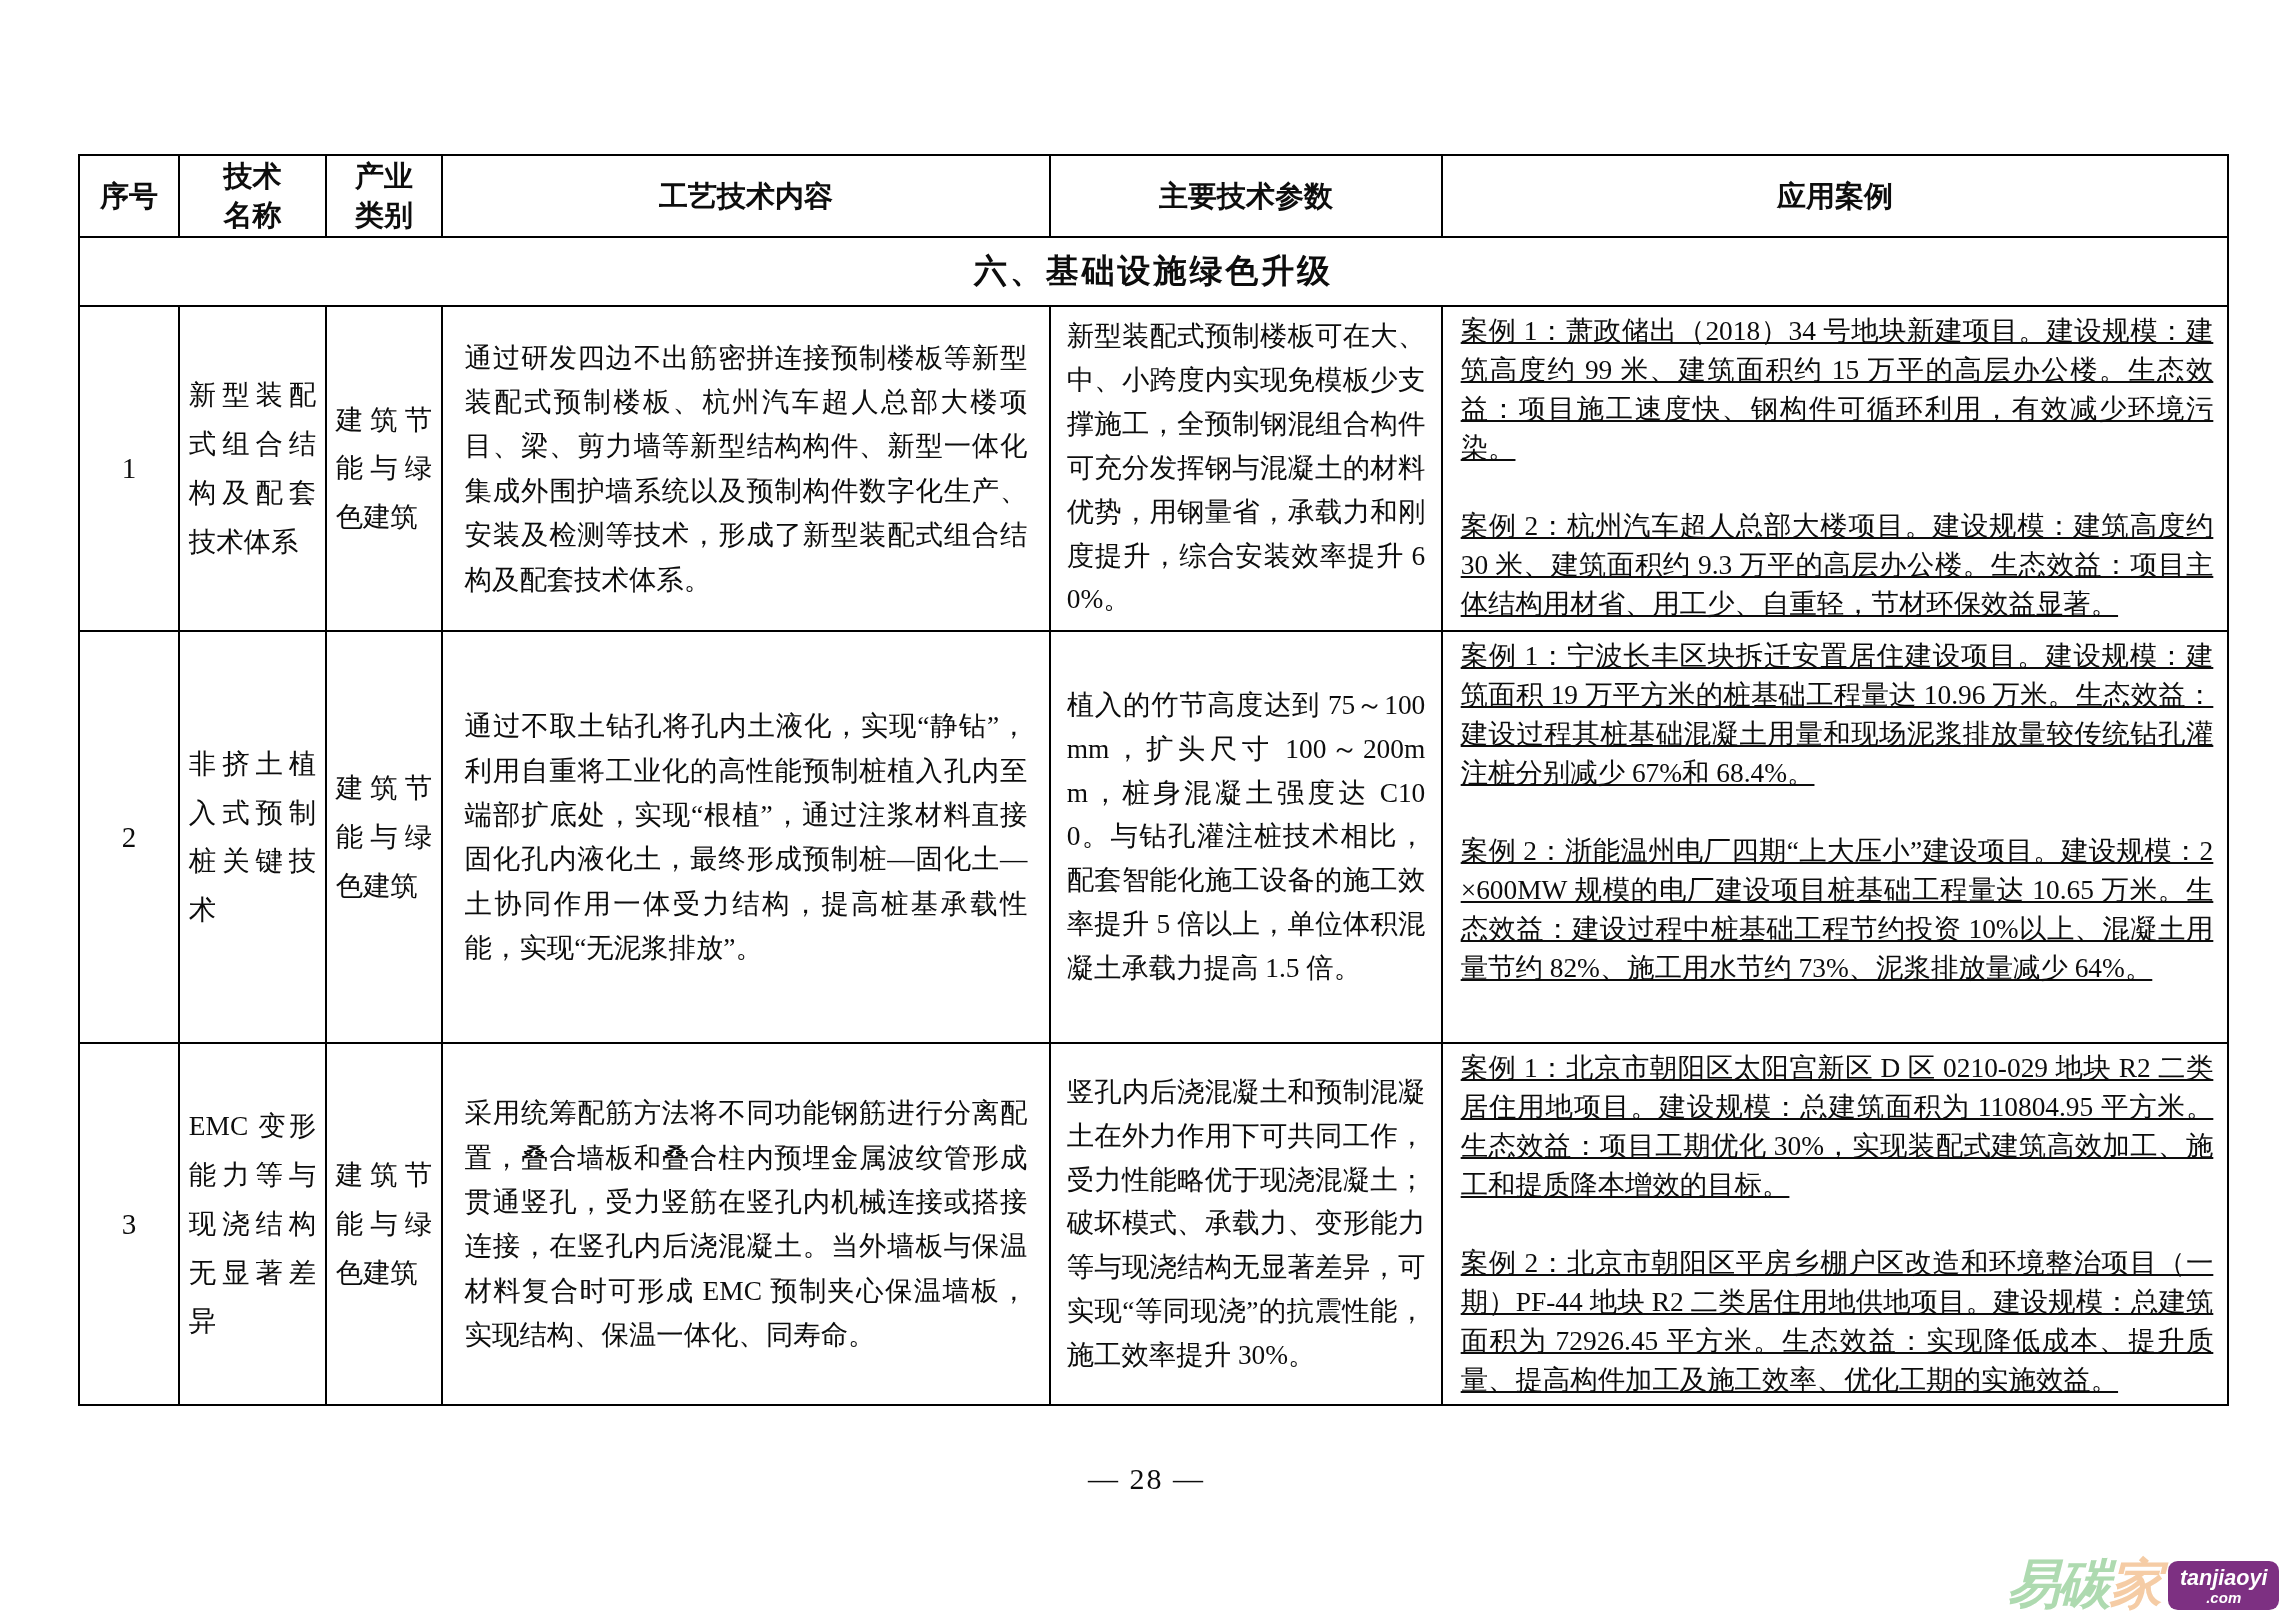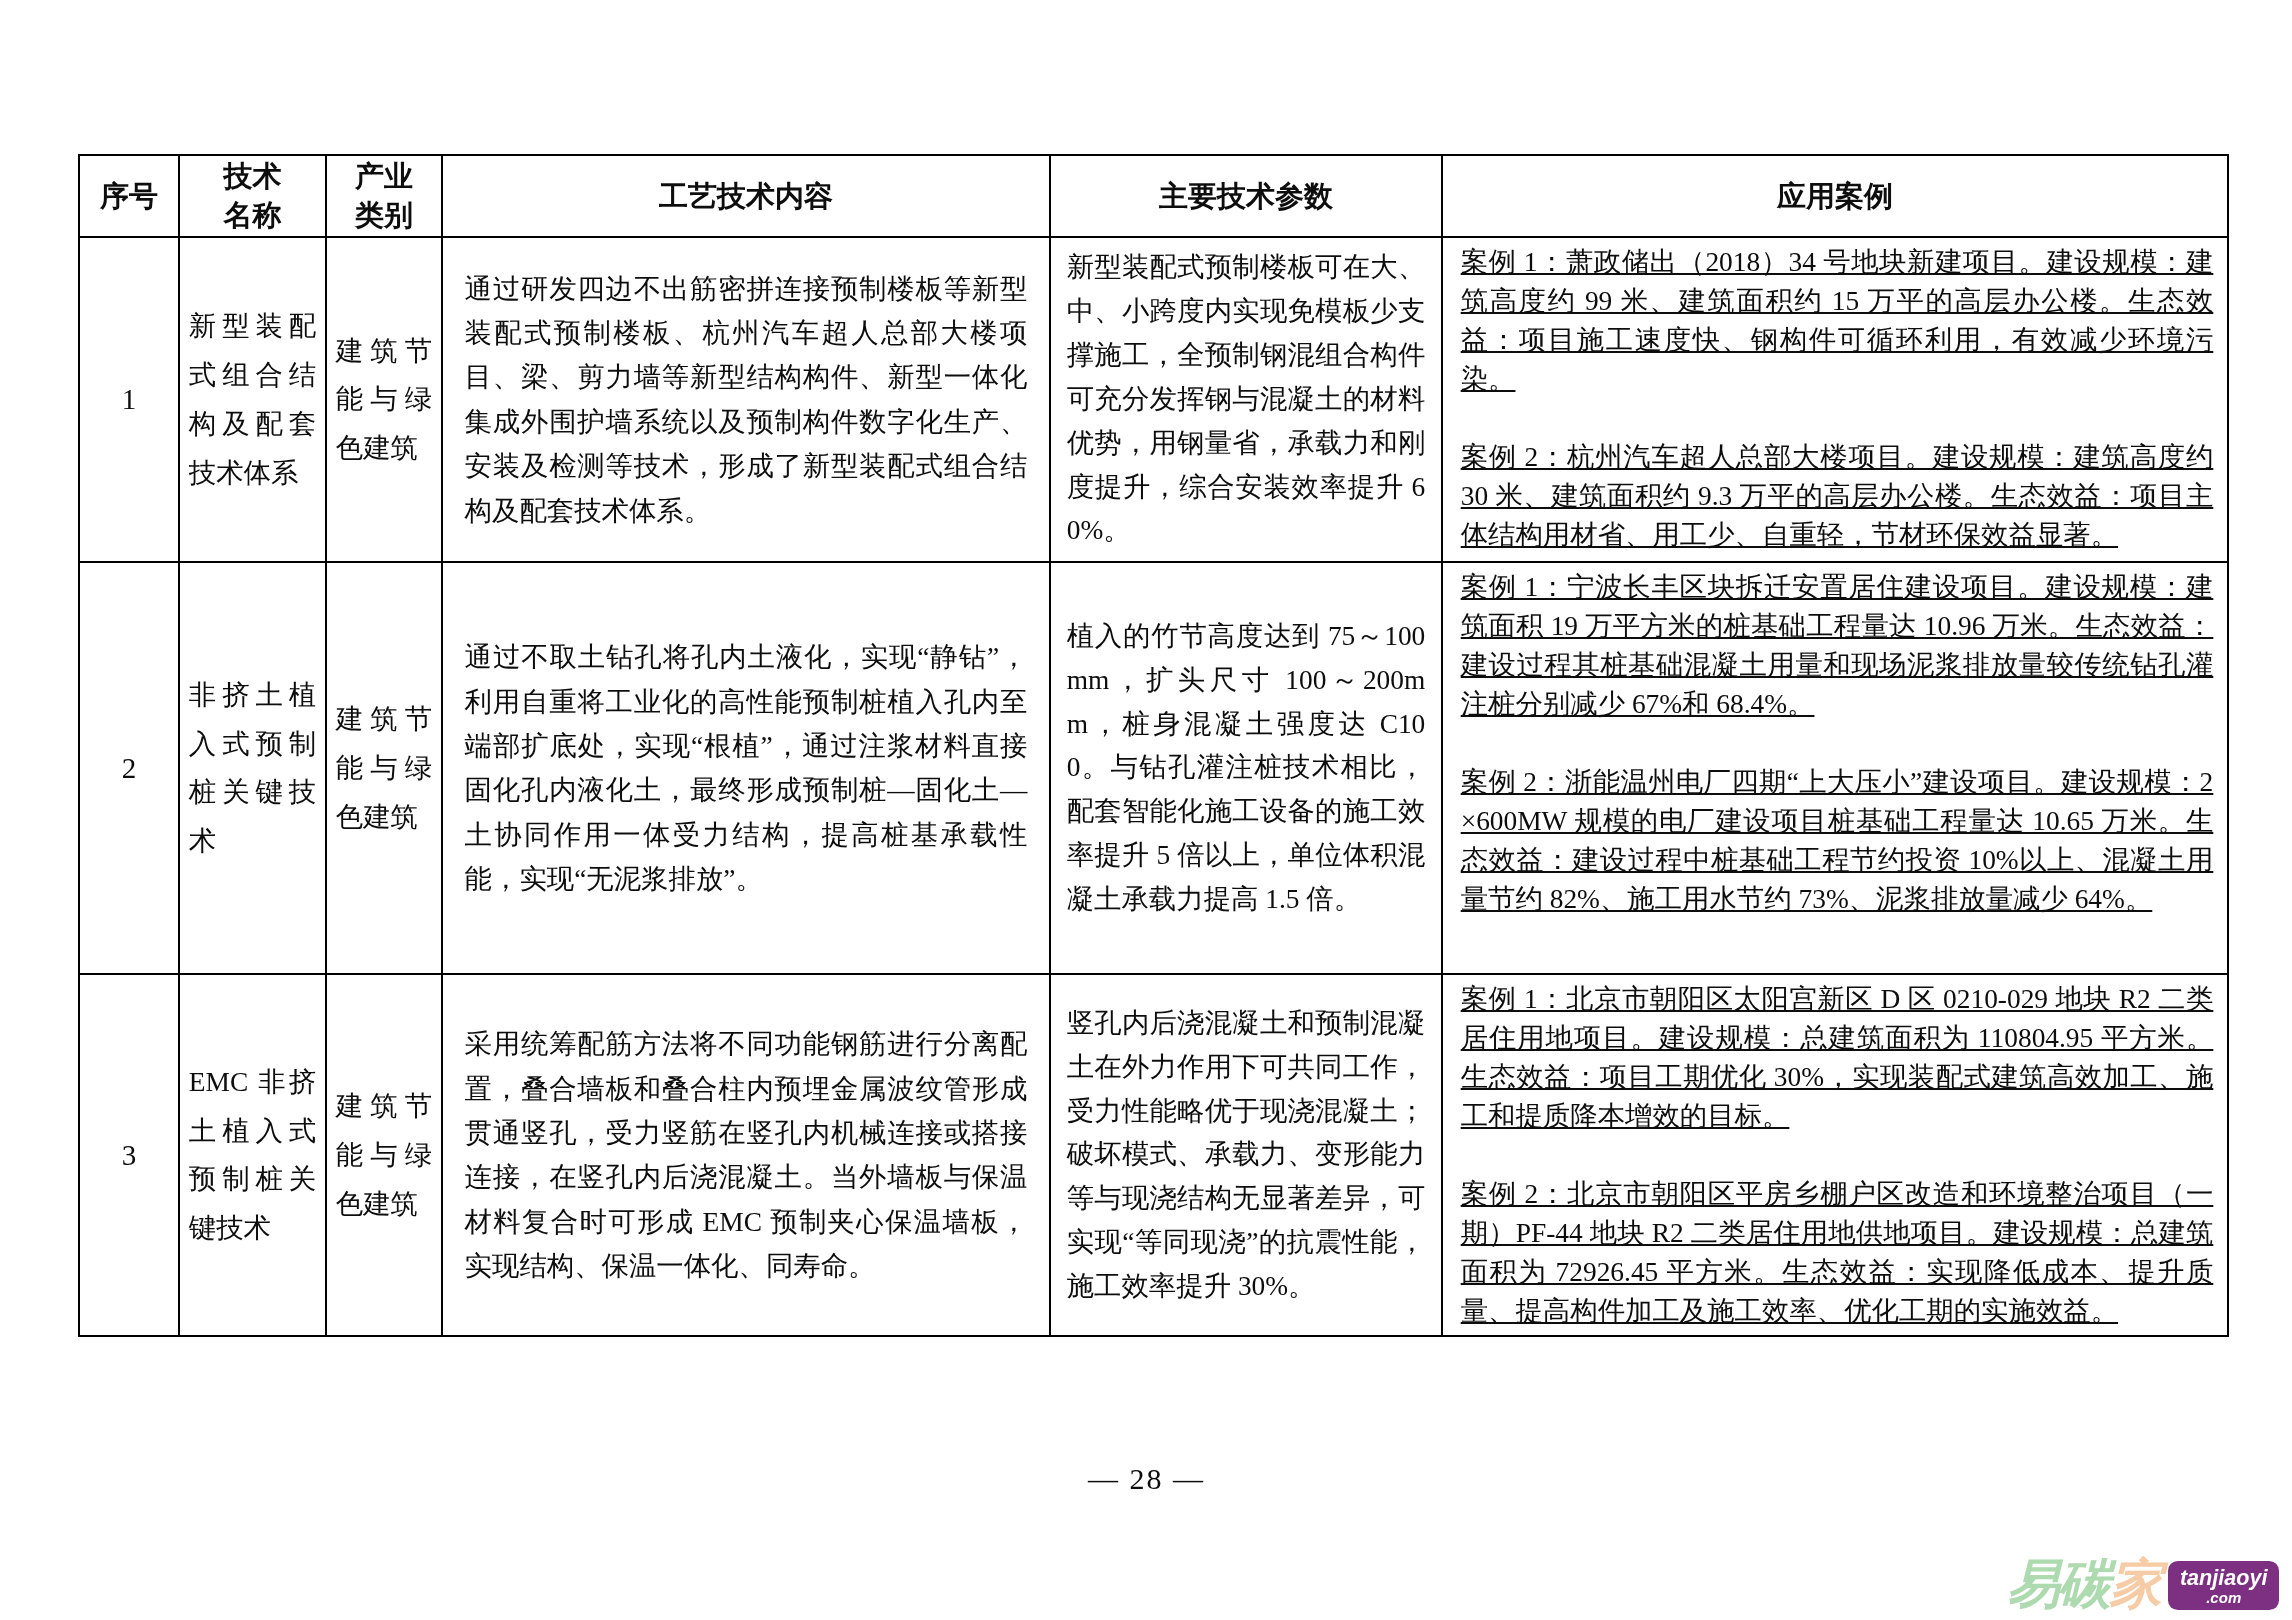--- a/index.html
+++ b/index.html
@@ -84,20 +84,23 @@
       <th>技术
 名称</th>
       <th>产业
 类别</th>
       <th>工艺技术内容</th>
       <th>主要技术参数</th>
       <th>应用案例</th>
     </tr>
   </thead>
   <tbody>
+    <tr class="row-section">
+      <td class="section-cell" colspan="6">六、基础设施绿色升级</td>
+    </tr>
 
     <tr class="row-1">
       <td class="no-cell">1</td>
       <td class="name-cell">新型装配式组合结构及配套技术体系</td>
       <td class="cat-cell">建筑节能与绿色建筑</td>
       <td class="process-cell">通过研发四边不出筋密拼连接预制楼板等新型装配式预制楼板、杭州汽车超人总部大楼项目、梁、剪力墙等新型结构构件、新型一体化集成外围护墙系统以及预制构件数字化生产、安装及检测等技术，形成了新型装配式组合结构及配套技术体系。</td>
       <td class="params-cell">新型装配式预制楼板可在大、中、小跨度内实现免模板少支撑施工，全预制钢混组合构件可充分发挥钢与混凝土的材料优势，用钢量省，承载力和刚度提升，综合安装效率提升 60%。</td>
       <td class="cases-cell">
         <p>案例 1：萧政储出（2018）34 号地块新建项目。建设规模：建筑高度约 99 米、建筑面积约 15 万平的高层办公楼。生态效益：项目施工速度快、钢构件可循环利用，有效减少环境污染。</p>
         <p>案例 2：杭州汽车超人总部大楼项目。建设规模：建筑高度约 30 米、建筑面积约 9.3 万平的高层办公楼。生态效益：项目主体结构用材省、用工少、自重轻，节材环保效益显著。</p>
@@ -111,21 +114,21 @@
       <td class="process-cell">通过不取土钻孔将孔内土液化，实现“静钻”，利用自重将工业化的高性能预制桩植入孔内至端部扩底处，实现“根植”，通过注浆材料直接固化孔内液化土，最终形成预制桩—固化土—土协同作用一体受力结构，提高桩基承载性能，实现“无泥浆排放”。</td>
       <td class="params-cell">植入的竹节高度达到 75～100mm，扩头尺寸 100～200mm，桩身混凝土强度达 C100。与钻孔灌注桩技术相比，配套智能化施工设备的施工效率提升 5 倍以上，单位体积混凝土承载力提高 1.5 倍。</td>
       <td class="cases-cell">
         <p>案例 1：宁波长丰区块拆迁安置居住建设项目。建设规模：建筑面积 19 万平方米的桩基础工程量达 10.96 万米。生态效益：建设过程其桩基础混凝土用量和现场泥浆排放量较传统钻孔灌注桩分别减少 67%和 68.4%。</p>
         <p>案例 2：浙能温州电厂四期“上大压小”建设项目。建设规模：2×600MW 规模的电厂建设项目桩基础工程量达 10.65 万米。生态效益：建设过程中桩基础工程节约投资 10%以上、混凝土用量节约 82%、施工用水节约 73%、泥浆排放量减少 64%。</p>
       </td>
     </tr>
 
     <tr class="row-3">
       <td class="no-cell">3</td>
-      <td class="name-cell">EMC 非挤土植入式预制桩关键技术</td>
+      <td class="name-cell">EMC 变形能力等与现浇结构无显著差异</td>
       <td class="cat-cell">建筑节能与绿色建筑</td>
       <td class="process-cell">采用统筹配筋方法将不同功能钢筋进行分离配置，叠合墙板和叠合柱内预埋金属波纹管形成贯通竖孔，受力竖筋在竖孔内机械连接或搭接连接，在竖孔内后浇混凝土。当外墙板与保温材料复合时可形成 EMC 预制夹心保温墙板，实现结构、保温一体化、同寿命。</td>
       <td class="params-cell">竖孔内后浇混凝土和预制混凝土在外力作用下可共同工作，受力性能略优于现浇混凝土；破坏模式、承载力、变形能力等与现浇结构无显著差异，可实现“等同现浇”的抗震性能，施工效率提升 30%。</td>
       <td class="cases-cell">
         <p>案例 1：北京市朝阳区太阳宫新区 D 区 0210-029 地块 R2 二类居住用地项目。建设规模：总建筑面积为 110804.95 平方米。生态效益：项目工期优化 30%，实现装配式建筑高效加工、施工和提质降本增效的目标。</p>
         <p>案例 2：北京市朝阳区平房乡棚户区改造和环境整治项目（一期）PF-44 地块 R2 二类居住用地供地项目。建设规模：总建筑面积为 72926.45 平方米。生态效益：实现降低成本、提升质量、提高构件加工及施工效率、优化工期的实施效益。</p>
       </td>
     </tr>
   </tbody>
 </table>

